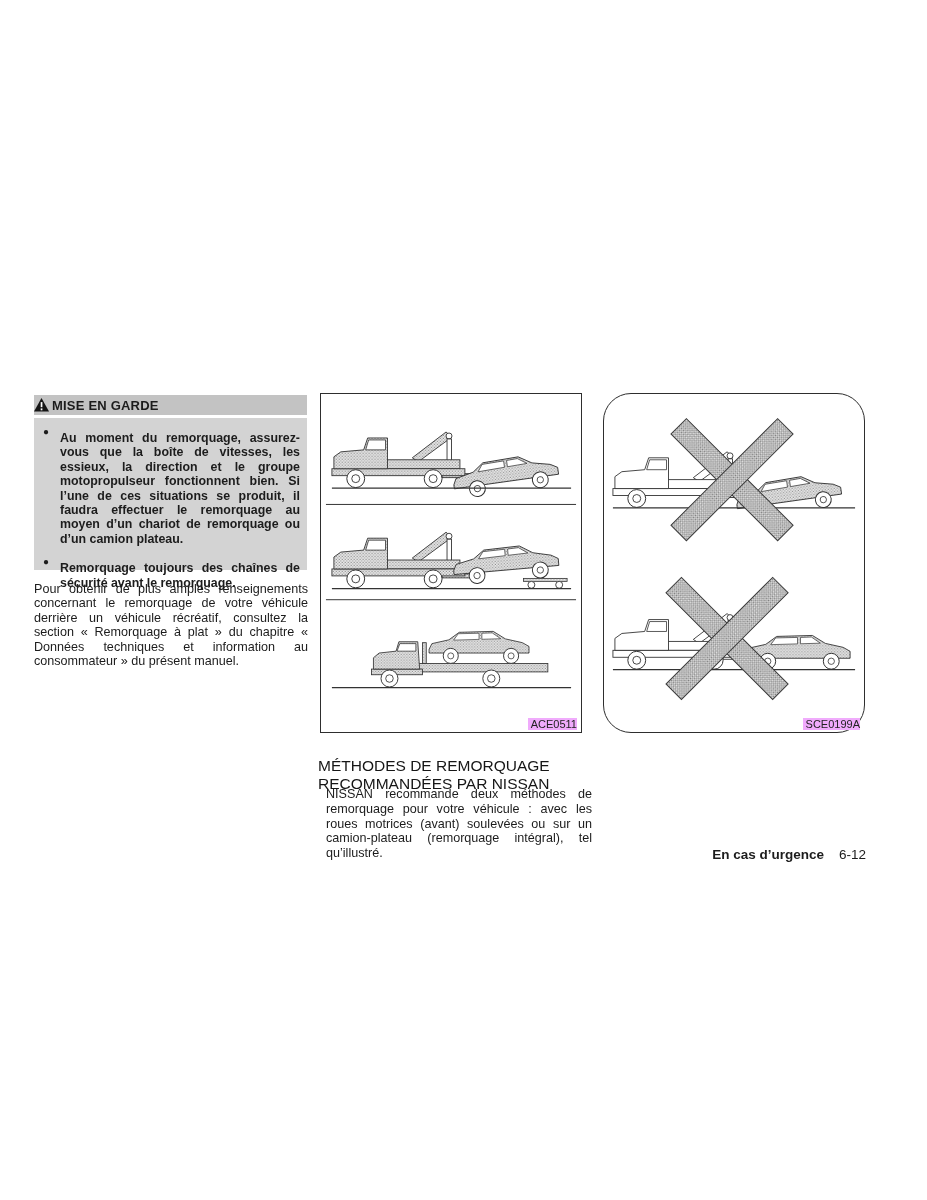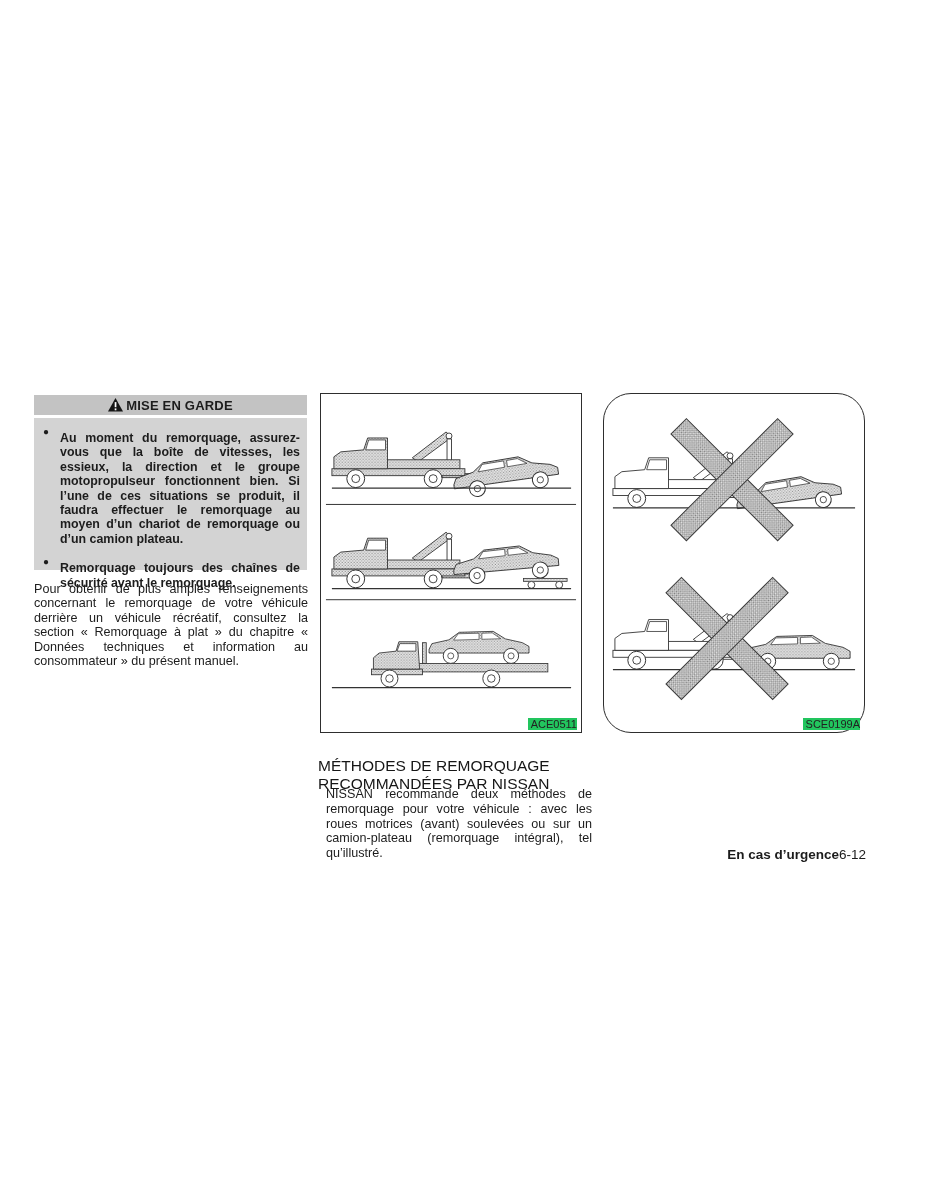--- a/index.html
+++ b/index.html
@@ -3,21 +3,21 @@
 <meta charset="utf-8">
 <style>
   html,body{margin:0;padding:0;background:#ffffff;}
   .page{
     position:relative;width:927px;height:1200px;background:#ffffff;overflow:hidden;
     font-family:"Liberation Sans", sans-serif;color:#1c1c1c;
   }
   
   .warn-header{
     position:absolute;left:34px;top:395px;width:273px;height:20px;background:#c3c3c3;
-    display:flex;align-items:center;justify-content:center;
+    display:flex;align-items:center;
     font-weight:bold;font-size:13px;letter-spacing:.2px;
   }
   .warn-header svg{margin-right:3px;display:block;}
   .warn-body{
     position:absolute;left:34px;top:418px;width:273px;height:152px;background:#d3d3d3;
     box-sizing:border-box;padding:7px 7px 0 6px;
   }
   .bullet{display:flex;margin-bottom:9px;}
   .bullet-marker{width:20px;flex:0 0 20px;font-size:10px;line-height:14.4px;padding-left:3px;box-sizing:border-box;}
   .bullet-text{flex:1;font-weight:bold;font-size:12.4px;line-height:14.4px;text-align:justify;margin-top:6px;}
@@ -26,34 +26,34 @@
     font-size:12.6px;line-height:14.4px;text-align:justify;
   }
   
   .figure{
     position:absolute;top:393px;width:262px;height:340px;background:#fff;
     border:1.3px solid #2e2e2e;box-sizing:border-box;
   }
   .figure svg{display:block;width:100%;height:100%;}
   #fig1{left:320px;} #fig2{left:603px;border-radius:28px;}
   .fig-label{
-    position:absolute;right:4px;bottom:2px;font-size:11px;color:#222;background:#22c55e;padding-left:3px;
+    position:absolute;right:4px;bottom:2px;font-size:11px;color:#222;background:#f0abfc;padding-left:3px;
   }
   
   .section-heading{
     position:absolute;left:318px;top:740px;width:280px;
     font-size:15.5px;line-height:17.5px;font-weight:400;white-space:pre-line;color:#161616;margin-top:17px;
   }
   .section-para{
     position:absolute;left:326px;top:787px;width:266px;
     font-size:12.6px;line-height:14.8px;text-align:justify;
   }
   
   .footer{
-    position:absolute;top:847px;right:61px;display:flex;align-items:baseline;
+    position:absolute;top:847px;right:61px;display:flex;align-items:baseline;gap:15px;
     font-size:13.5px;
   }
   .footer-chapter{font-weight:bold;}
 </style>
 </head>
 <body>
 
 <div class="page">
 
   <div class="warn-header">

